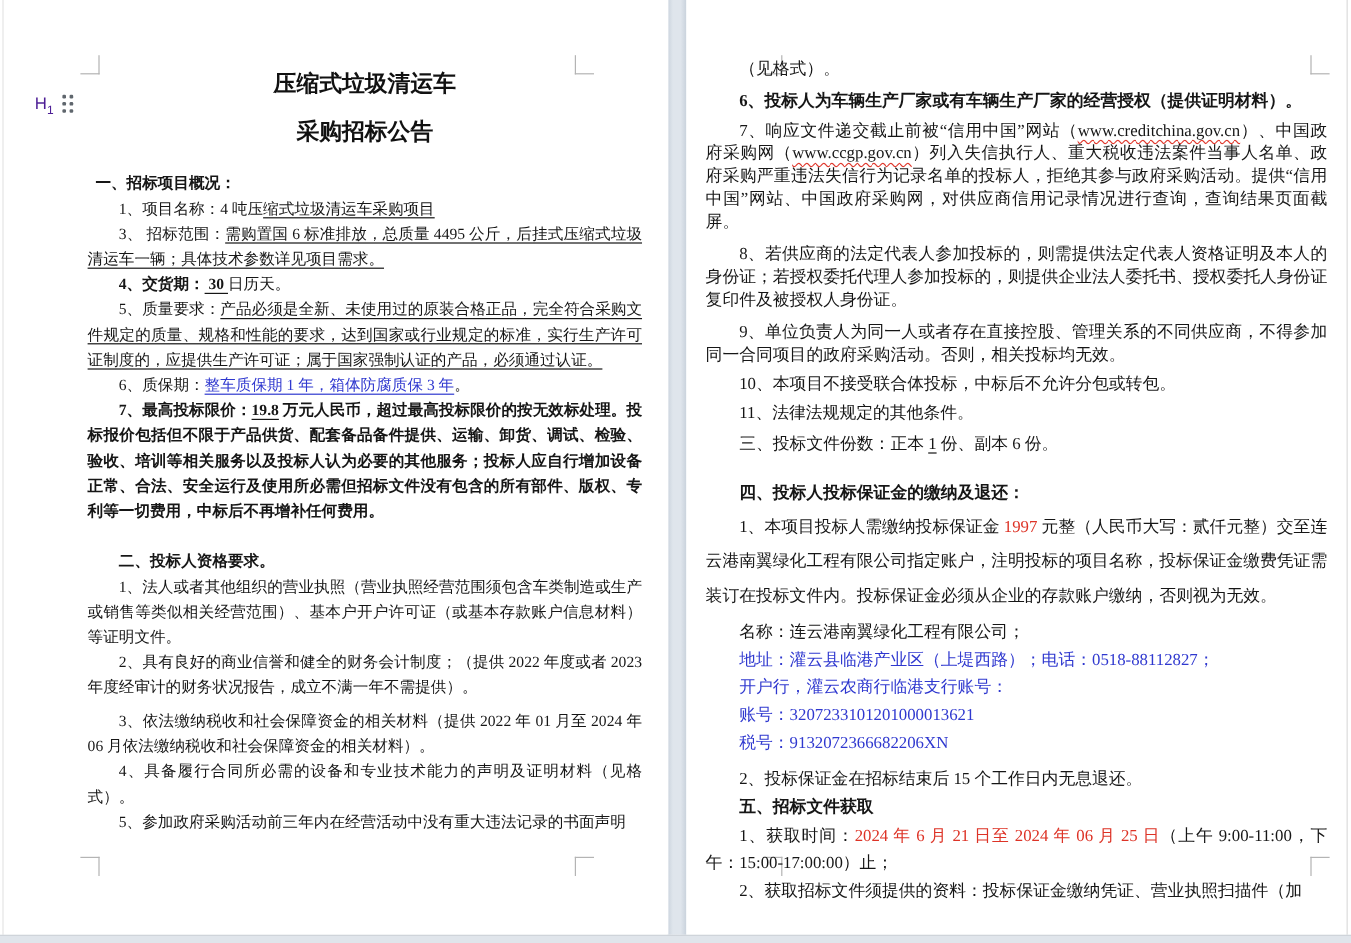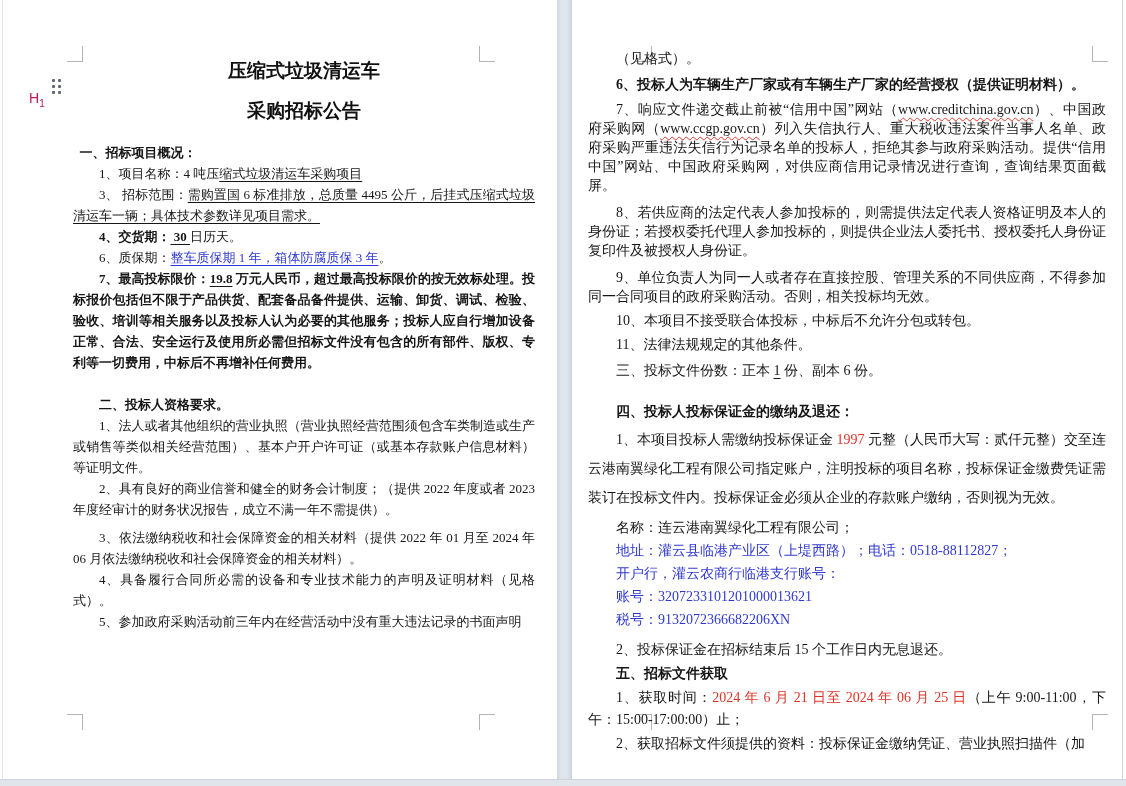--- a/index.html
+++ b/index.html
@@ -20,21 +20,21 @@
   .bottom-strip{position:absolute;left:0;top:779px;width:1126px;height:7px;background:#e0e5eb;border-top:1px solid #cfd4da;}
 
   
   .mark{position:absolute;width:15px;height:15px;}
   .mark.rb{border-right:1px solid #b4b4b4;border-bottom:1px solid #b4b4b4;}
   .mark.lb{border-left:1px solid #b4b4b4;border-bottom:1px solid #b4b4b4;}
   .mark.rt{border-right:1px solid #b4b4b4;border-top:1px solid #b4b4b4;}
   .mark.lt{border-left:1px solid #b4b4b4;border-top:1px solid #b4b4b4;}
 
   
-  .hbadge{position:absolute;left:26px;top:90px;color:#be185d;
+  .hbadge{position:absolute;left:26px;top:78px;color:#4c1d95;
     font-family:"Liberation Sans","DejaVu Sans",sans-serif;font-size:14px;}
   .hbadge sub{font-size:10px;}
   .draghandle{position:absolute;left:49px;top:79px;display:grid;
     grid-template-columns:3px 3px;grid-template-rows:3px 3px 3px;gap:3px;cursor:grab;}
   .draghandle i{width:3px;height:3px;background:#5f666d;border-radius:1px;}
 
   
   .docbody{position:relative;}
   .page1 .docbody{padding:58px 22px 0 70px;}
   .page2 .docbody{padding:48px 16px 0 16px;}
@@ -87,20 +87,21 @@
     </div>
 
     <div class="docbody">
       <div class="t1">压缩式垃圾清运车</div>
       <div class="t2">采购招标公告</div>
       <div>
           <p class="h indsm"><span>一、招标项目概况：</span></p>
           <p class="ind"><span>1、项目名称：4 吨压</span><span class="s-u">缩式垃圾清运车采购项目</span></p>
           <p class="ind"><span>3、 招标范围：</span><span class="s-u">需购置国 6 标准排放，总质量 4495 公斤，后挂式压缩式垃圾清运车一辆；具体技术参数详见项目需求。</span></p>
           <p class="ind"><span class="s-b">4、</span><span class="s-b">交货期：</span><span class="s-b s-u"> 30 </span><span>日历天。</span></p>
+          <p class="ind"><span>5、质量要求：</span><span class="s-u">产品必须是全新、未使用过的原装合格正品，完全符合采购文件规定的质量、规格和性能的要求，达到国家或行业规定的标准，实行生产许可证制度的，应提供生产许可证；属于国家强制认证的产品，必须通过认证。</span></p>
           <p class="ind"><span>6、质保期：</span><span class="s-blue s-u">整车质保期 1 年，箱体防腐质保 3 年</span><span>。</span></p>
           <p class="ind"><span class="s-b">7、最高投标限价：</span><span class="s-b s-u">19.8</span><span class="s-b"> 万元人民币，超过最高投标限价的按无效标处理。投标报价包括但不限于产品供货、配套备品备件提供、运输、卸货、调试、检验、验收、培训等相关服务以及投标人认为必要的其他服务；投标人应自行增加设备正常、合法、安全运行及使用所必需但招标文件没有包含的所有部件、版权、专利等一切费用，中标后不再增补任何费用。</span></p>
           <p class="h ind mt21"><span>二、投标人资格要求。</span></p>
           <p class="ind"><span>1、法人或者其他组织的营业执照（营业执照经营范围须包含车类制造或生产或销售等类似相关经营范围）、基本户开户许可证（或基本存款账户信息材料）等证明文件。</span></p>
           <p class="ind"><span>2、具有良好的商业信誉和健全的财务会计制度；（提供 2022 年度或者 2023 年度经审计的财务状况报告，成立不满一年不需提供）。</span></p>
           <p class="ind mt7"><span>3、依法缴纳税收和社会保障资金的相关材料（提供 2022 年 01 月至 2024 年 06 月依法缴纳税收和社会保障资金的相关材料）。</span></p>
           <p class="ind"><span>4、具备履行合同所必需的设备和专业技术能力的声明及证明材料（见格式）。</span></p>
           <p class="ind"><span>5、参加政府采购活动前三年内在经营活动中没有重大违法记录的书面声明</span></p>
         </div>
     </div>

